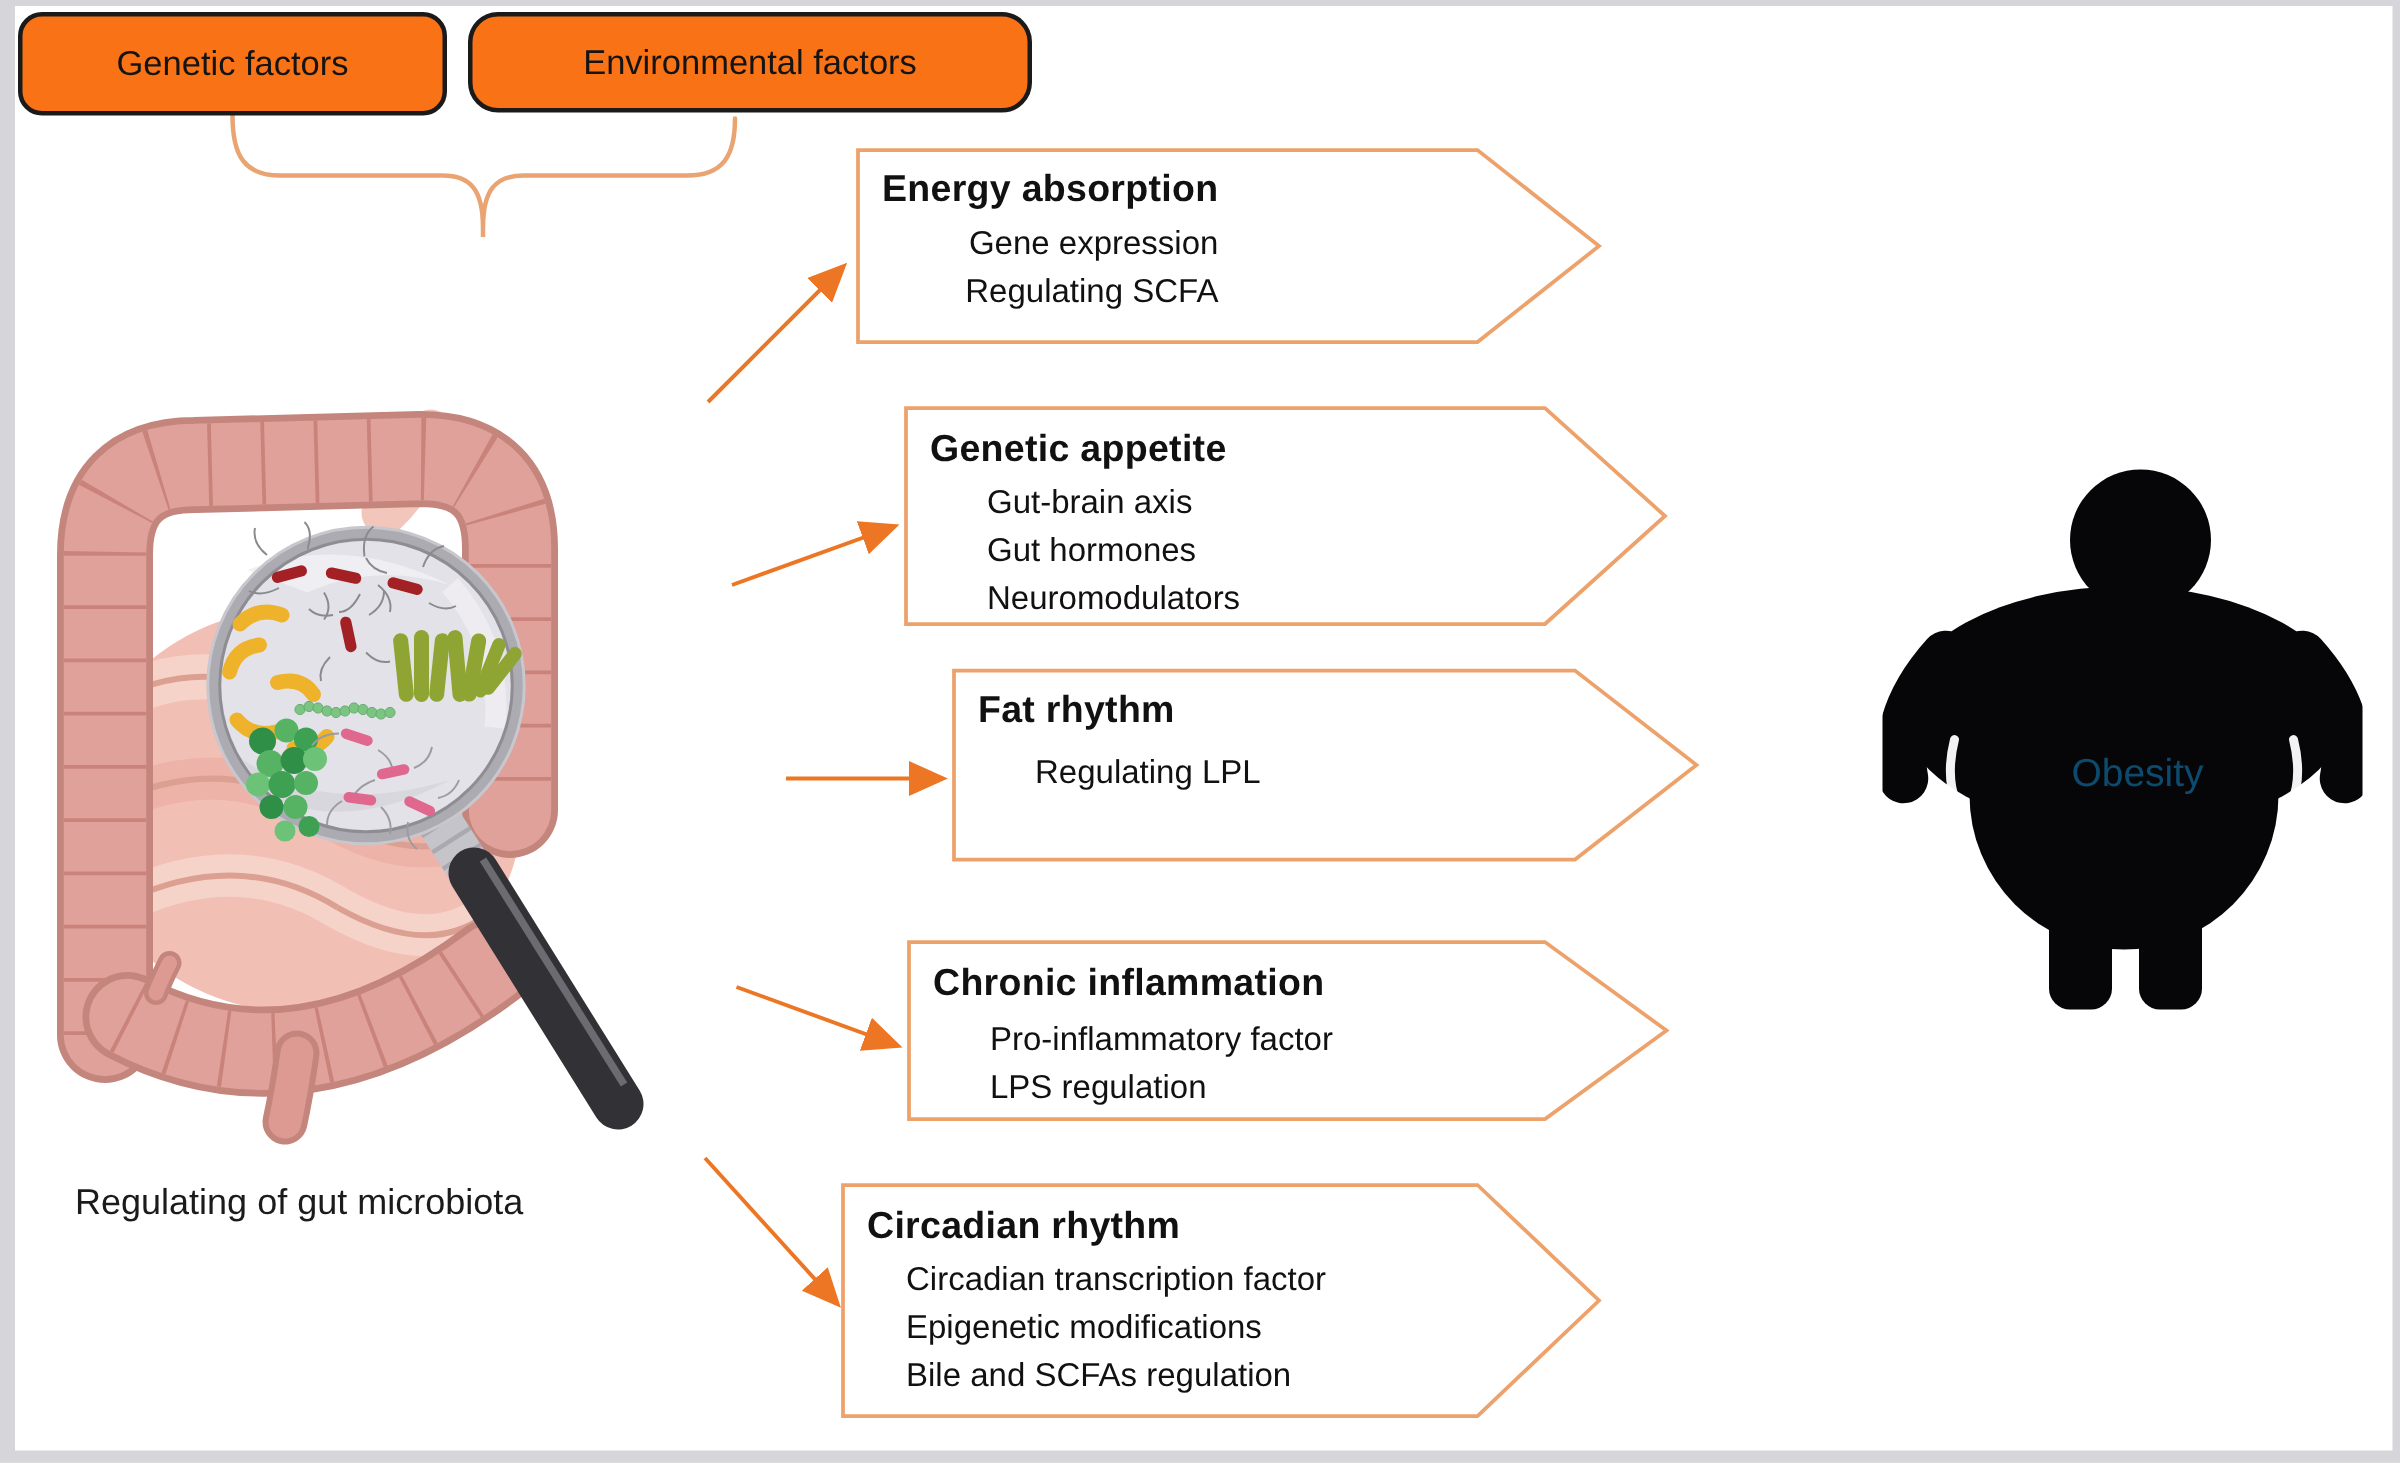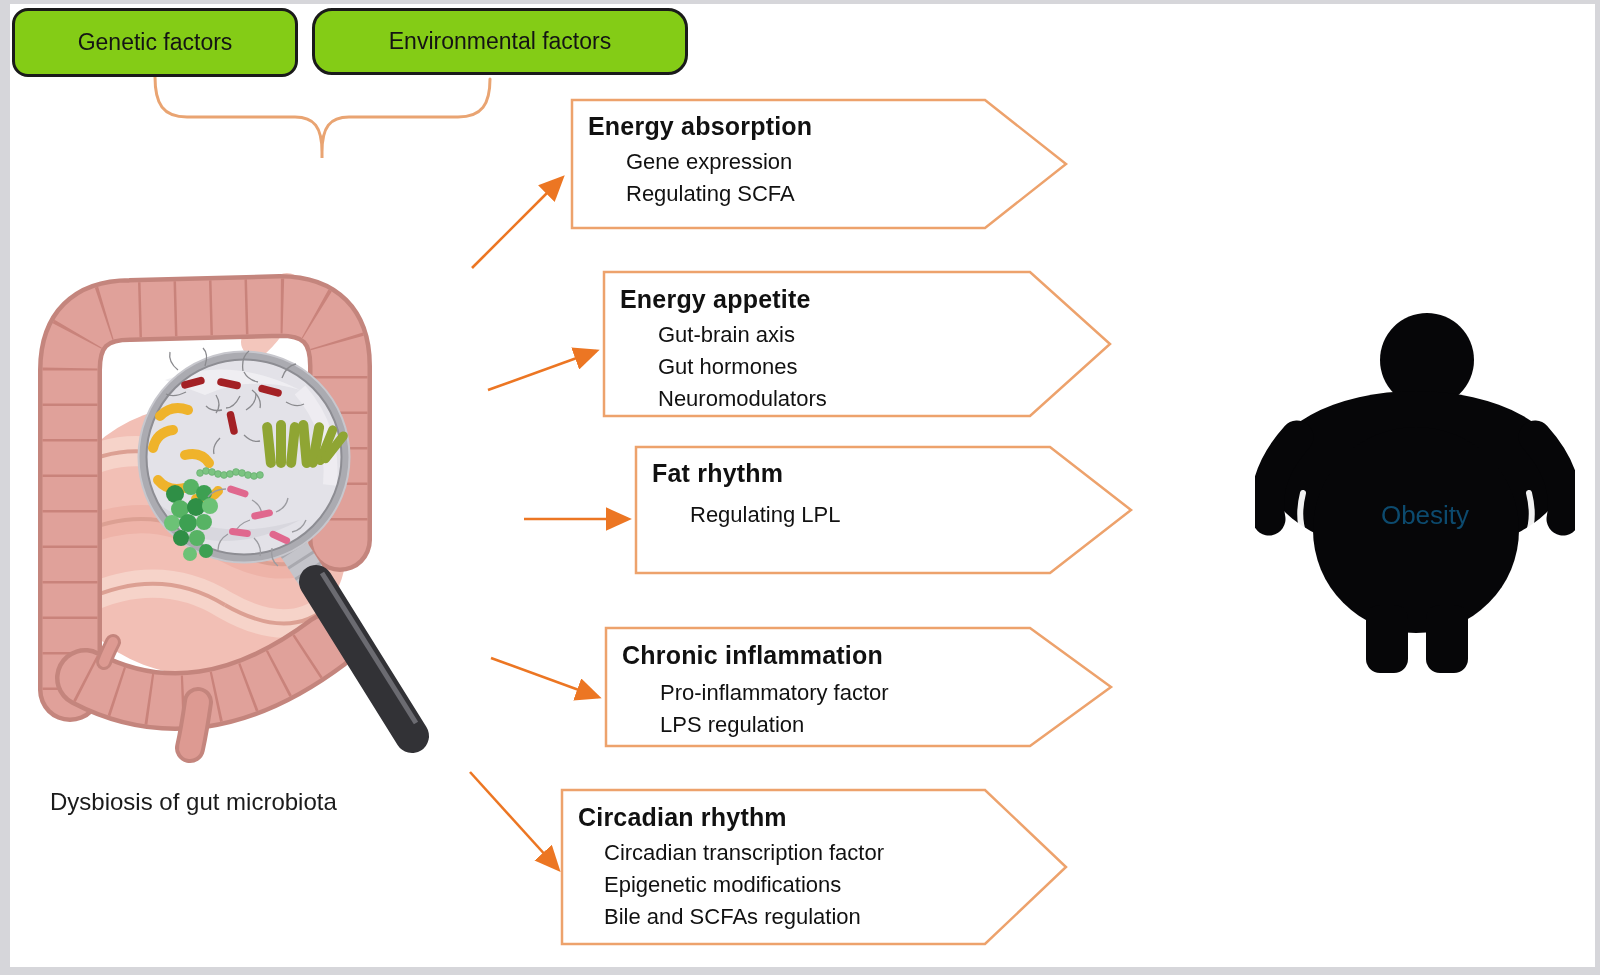--- a/index.html
+++ b/index.html
@@ -13,21 +13,21 @@
     overflow:hidden;
   }
   .content{
     position:absolute;left:10px;top:4px;right:5px;bottom:8px;
     background:var(--content-bg,#ffffff);
   }
   svg{position:absolute;left:0;top:0;}
   .factor-box{
     position:absolute;
     border:3px solid var(--factor-border,#1a1a1a);
-    border-radius:16px;background:#84cc16;
+    border-radius:16px;background:#f97316;
     display:flex;align-items:center;justify-content:center;
     font-size:23px;color:#141414;
   }
   .factor-genetic{left:12px;top:8px;width:280px;height:63px;}
   .factor-environmental{left:312px;top:8px;width:370px;height:61px;border-radius:20px;}
   .mech-text{position:absolute;color:#111;}
   .mech-title{font-size:25px;font-weight:bold;line-height:36px;letter-spacing:.2px;}
   .mech-items{margin-left:38px;margin-top:2px;}
   .mech-item{font-size:22px;line-height:32px;}
   .gut-caption{
@@ -208,29 +208,29 @@
   </svg>
   <div class="obesity-label">Obesity</div>
 
   <div class="factor-box factor-genetic">
     <span>Genetic factors</span>
   </div>
   <div class="factor-box factor-environmental">
     <span>Environmental factors</span>
   </div>
 
-  <div class="mech-text" style="left:588px;top:108px;">
+  <div class="mech-text" style="left:588px;top:108px;text-align:right;">
     <div class="mech-title">Energy absorption</div>
     <div class="mech-items">
       <div class="mech-item">Gene expression</div>
       <div class="mech-item">Regulating SCFA</div>
     </div>
   </div>
   <div class="mech-text" style="left:620px;top:281px;">
-    <div class="mech-title">Energy appetite</div>
+    <div class="mech-title">Genetic appetite</div>
     <div class="mech-items">
       <div class="mech-item">Gut-brain axis</div>
       <div class="mech-item">Gut hormones</div>
       <div class="mech-item">Neuromodulators</div>
     </div>
   </div>
   <div class="mech-text" style="left:652px;top:455px;">
     <div class="mech-title">Fat rhythm</div>
     <div class="mech-items" style="margin-top:8px;">
       <div class="mech-item">Regulating LPL</div>
@@ -245,14 +245,14 @@
   </div>
   <div class="mech-text" style="left:578px;top:799px;">
     <div class="mech-title">Circadian rhythm</div>
     <div class="mech-items" style="margin-left:26px;">
       <div class="mech-item">Circadian transcription factor</div>
       <div class="mech-item">Epigenetic modifications</div>
       <div class="mech-item">Bile and SCFAs regulation</div>
     </div>
   </div>
 
-  <div class="gut-caption">Dysbiosis of gut microbiota</div>
+  <div class="gut-caption">Regulating of gut microbiota</div>
 </div>
 
 </body></html>

